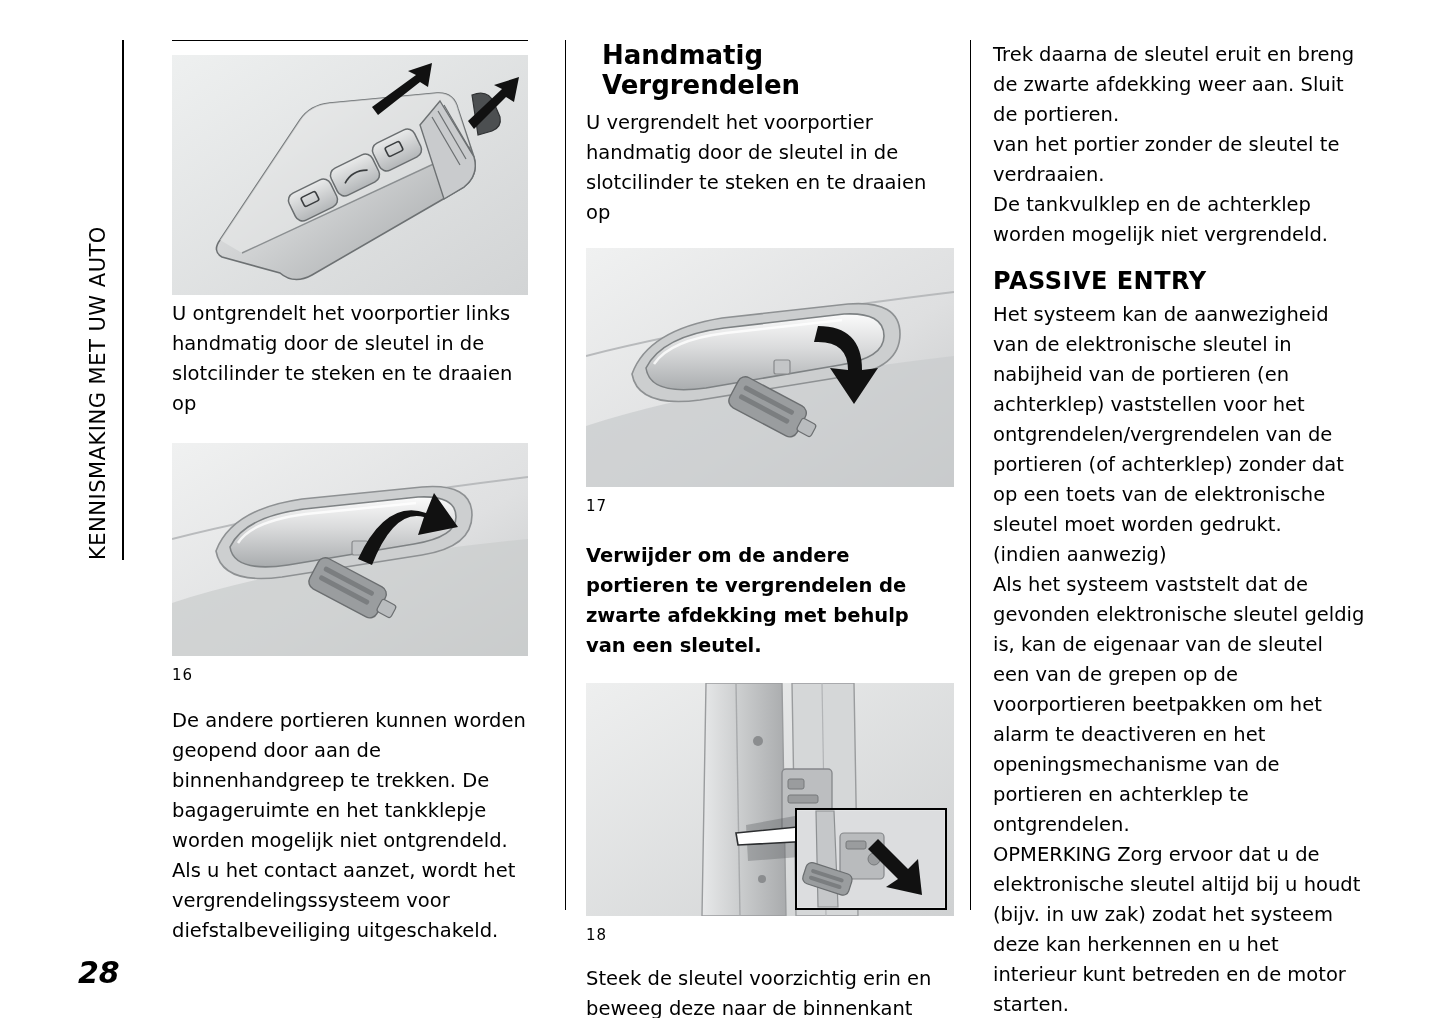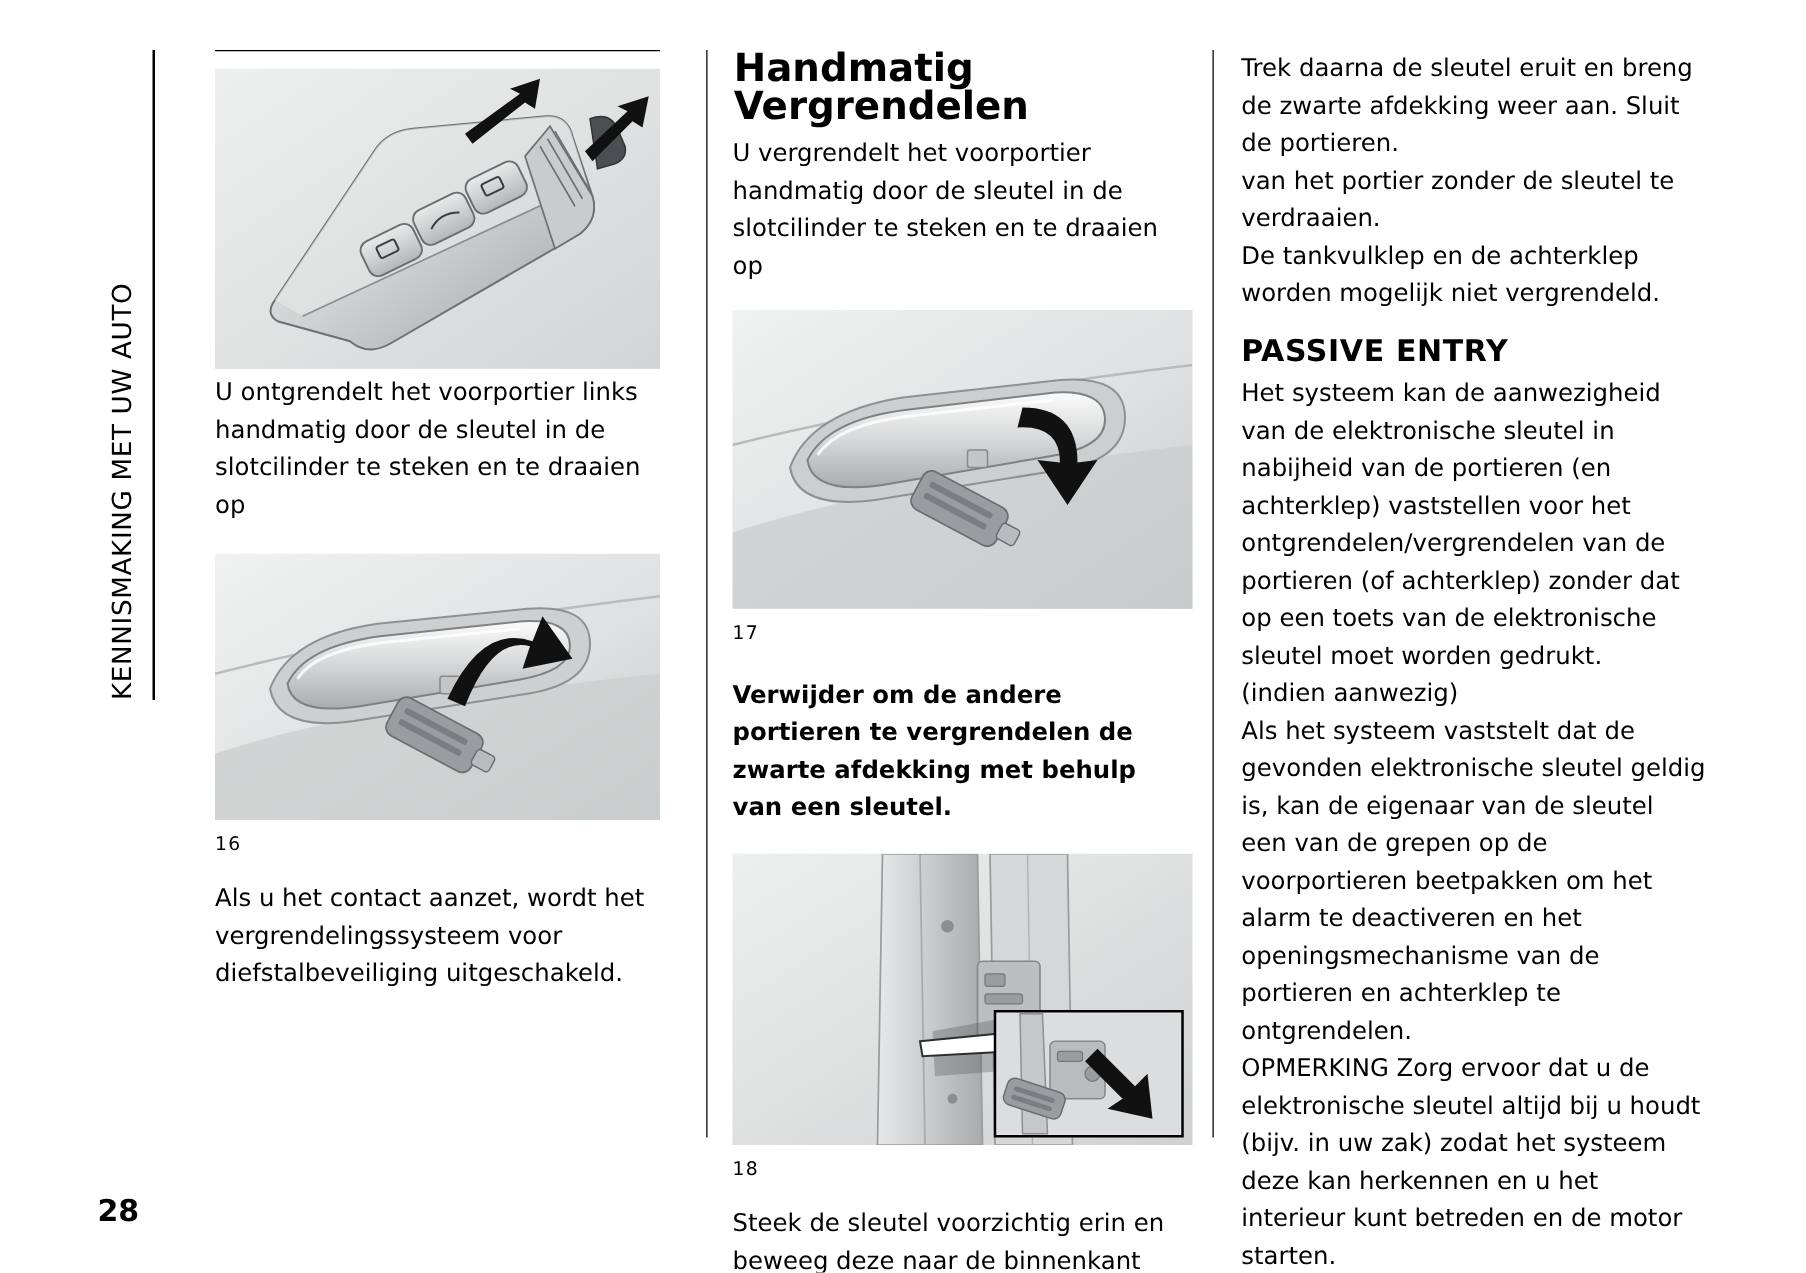--- a/index.html
+++ b/index.html
@@ -79,23 +79,23 @@
     width: 100%;
     height: 1px;
     background: #000;
     margin-bottom: 14px;
   }
 
   p { margin: 0 0 0 0; }
   .para { margin-bottom: 0px; }
 
   h2.section {
-    font-size: 31px;
+    font-size: 26px;
     font-weight: bold;
-    margin: 0 0 8px 1px;
+    margin: 0 0 8px 16px;
     line-height: 30px;
     font-family: "DejaVu Sans", sans-serif;
   }
   h2.section-caps {
     font-size: 24px;
     font-weight: bold;
     margin: 16px 0 4px 0;
     line-height: 30px;
     letter-spacing: 0.5px;
   }
@@ -113,22 +113,23 @@
     letter-spacing: 1px;
     margin-top: 4px;
     margin-bottom: 14px;
     display: block;
   }
 
   .page-number {
     position: absolute;
     left: 78px;
     top: 955px;
-    font-size: 24px;
+    font-size: 30px;
     font-weight: bold;
+    font-style: italic;
   }
 
   svg { display: block; }
 </style>
 </head>
 <body>
 
 <div class="page">
 
   <div class="side-tab">
@@ -235,20 +236,21 @@
           </g>
 
           <g fill="#111">
             <path d="M186 116 Q214 56 254 70 L262 50 L286 84 L246 92 L252 74 Q222 66 200 122 Z"></path>
           </g>
         </svg>
       </div>
       <span class="fignum">16</span>
     </div>
 
+    <p class="para" style="margin-top:16px;">De andere portieren kunnen worden geopend door aan de binnenhandgreep te trekken. De bagageruimte en het tankklepje worden mogelijk niet ontgrendeld.</p>
     <p class="para">Als u het contact aanzet, wordt het vergrendelingssysteem voor diefstalbeveiliging uitgeschakeld.</p>
   </div>
 
   <div class="col col-2">
     <h2 class="section">Handmatig Vergrendelen</h2>
     <p class="para">U vergrendelt het voorportier handmatig door de sleutel in de slotcilinder te steken en te draaien op</p>
 
     <div class="figure" style="margin-top:20px;">
       <div class="figbox" style="height:239px;">
         <svg width="368" height="239" viewBox="0 0 368 239">

